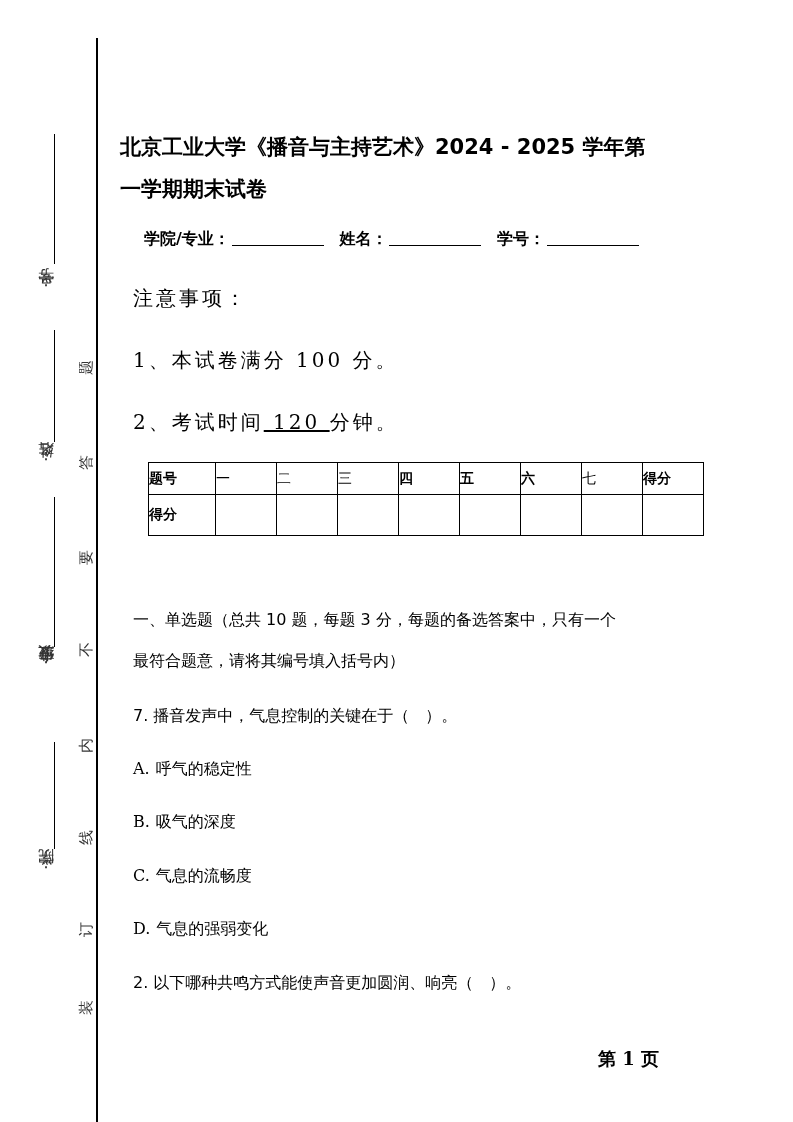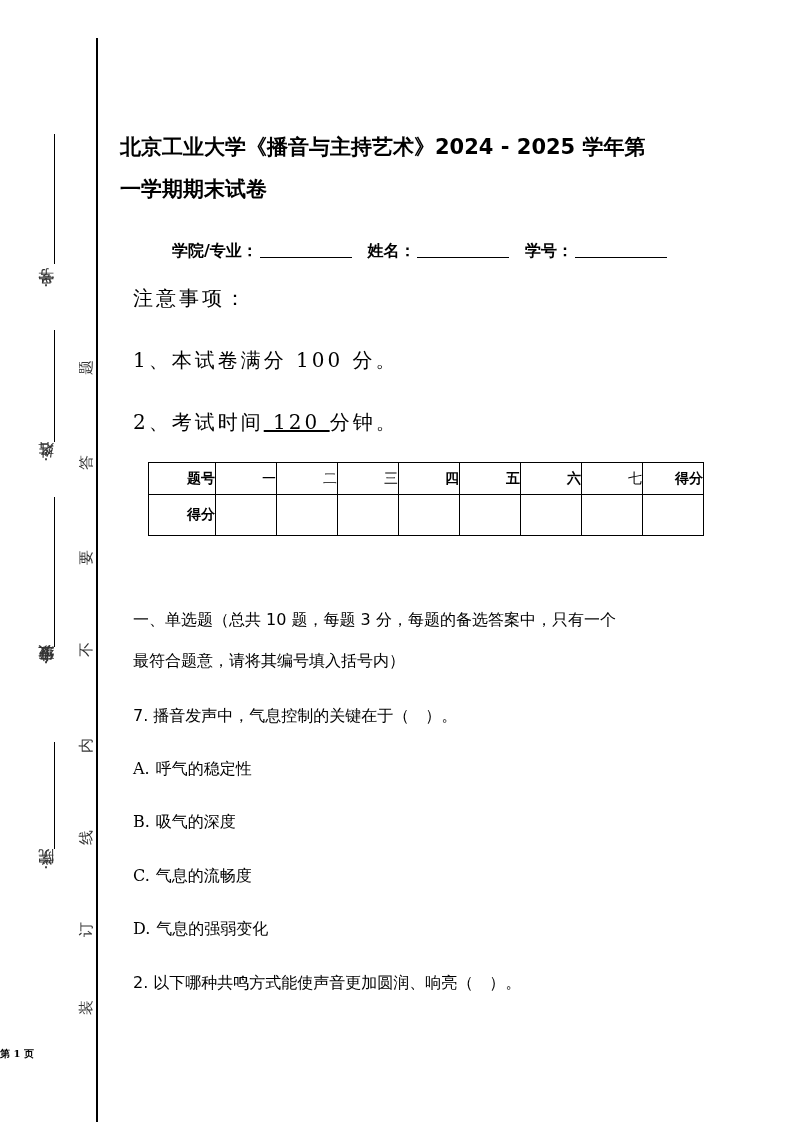--- a/index.html
+++ b/index.html
@@ -15,39 +15,39 @@
     }
     .seal-char {
       position: absolute; left: 79px; font-family: "DejaVu Sans", sans-serif; font-size: 15px; color: #333;
       transform: rotate(-90deg); transform-origin: center;
     }
     .title {
       position: absolute; left: 120px; width: 600px; text-align: left;
       font-family: "DejaVu Sans", sans-serif; font-weight: bold; font-size: 21px; line-height: 42px;
     }
     .info-line {
-      position: absolute; top: 229px; left: 172px; width: 520px;
-      font-family: "DejaVu Sans", sans-serif; font-weight: bold; font-size: 16px; white-space: nowrap; margin-top: 12px;
+      position: absolute; top: 229px; left: 144px; width: 520px;
+      font-family: "DejaVu Sans", sans-serif; font-weight: bold; font-size: 16px; white-space: nowrap;
     }
     .info-line .blank { display: inline-block; width: 92px; border-bottom: 1px solid #000; margin: 0 10px 0 2px; vertical-align: -2px; height: 14px; }
     .para { position: absolute; left: 133px; font-size: 20px; letter-spacing: 3px; white-space: nowrap; }
     .para .ul { text-decoration: underline; }
     table.score {
       position: absolute; left: 148px; top: 462px; border-collapse: collapse;
       font-family: "DejaVu Sans", sans-serif; font-size: 14px; font-weight: bold;
     }
-    table.score td { border: 1px solid #000; text-align: right; width: 60px; padding: 0; }
+    table.score td { border: 1px solid #000; text-align: left; width: 60px; padding: 0; }
     table.score td.first { width: 66px; }
     table.score tr.r0 td { height: 31px; }
     table.score tr.r1 td { height: 40px; }
     table.score tr.r2 td { height: 50px; }
     table.score tr.r0 td.num { font-weight: normal; }
     .q { position: absolute; left: 133px; font-family: "DejaVu Sans", sans-serif; font-size: 16px; white-space: nowrap; }
     .q .lbl { font-family: "DejaVu Serif", serif; margin-right: 6px; }
-    .footer { position: absolute; top: 1047px; left: 0; width: 659px; text-align: left; font-family: "DejaVu Serif", serif; font-weight: bold; font-size: 10px; }
+    .footer { position: absolute; top: 1047px; left: 0; width: 659px; text-align: right; font-family: "DejaVu Serif", serif; font-weight: bold; font-size: 18px; }
   </style>
 </head>
 <body>
 
 <div class="binding-line"></div>
 <div class="margin-seg" style="top:134px;height:130px"></div>
 <div class="margin-seg" style="top:330px;height:112px"></div>
 <div class="margin-seg" style="top:497px;height:150px"></div>
 <div class="margin-seg" style="top:742px;height:107px"></div>
 

